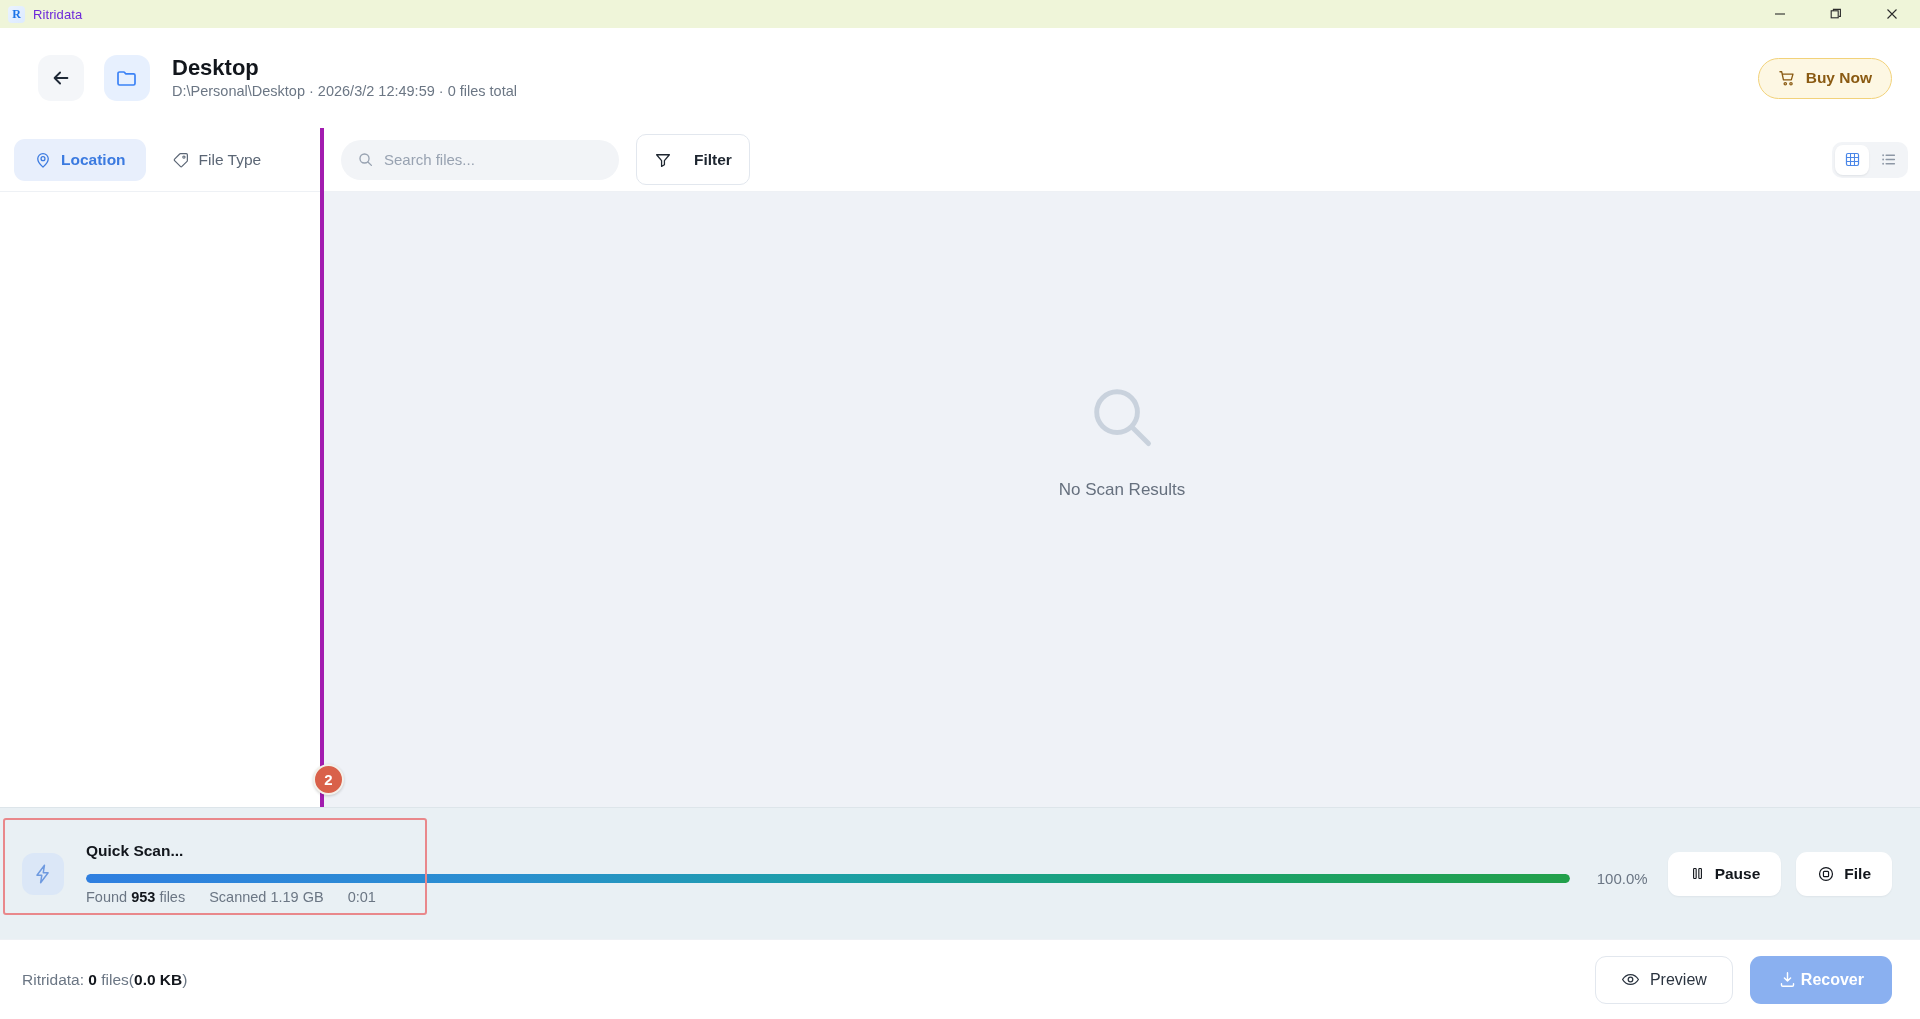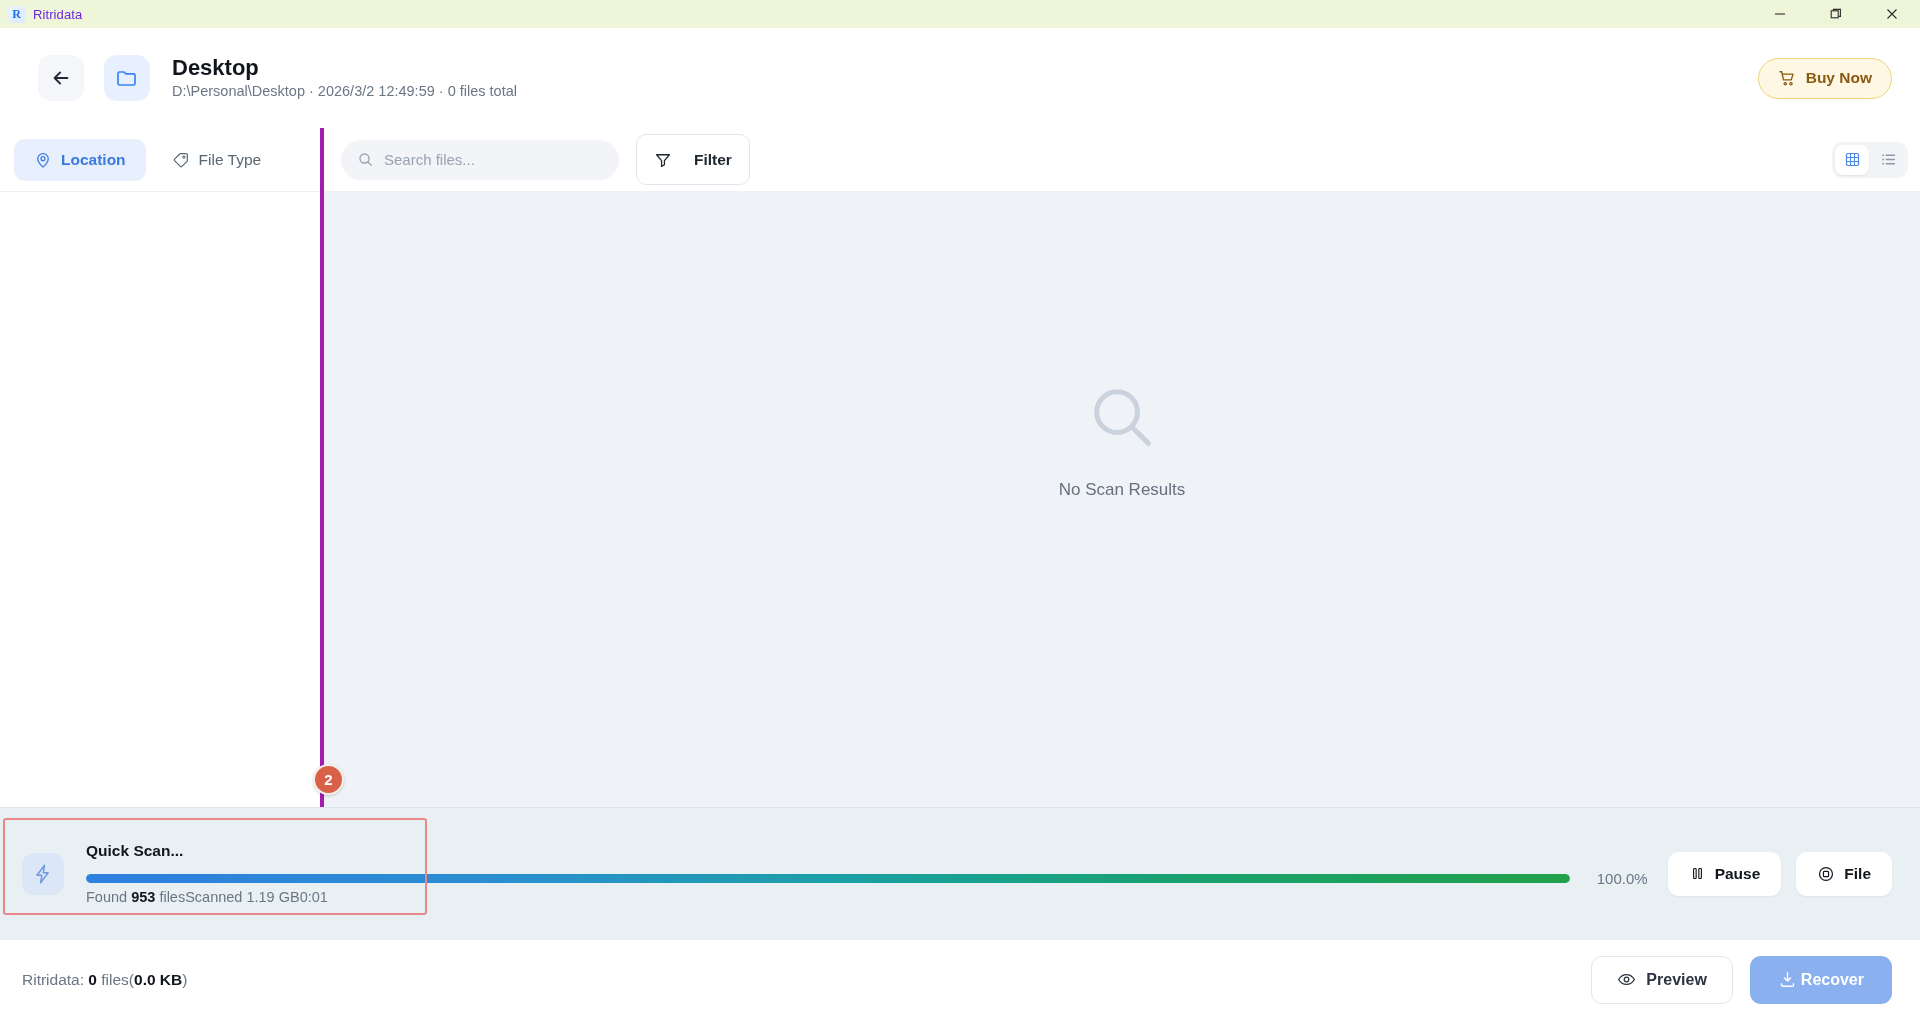--- a/index.html
+++ b/index.html
@@ -153,21 +153,21 @@
   .scan-title { font-size: 15.5px; font-weight: 600; color: #12161c; margin-bottom: 10px; }
   .progress-row { display: flex; align-items: center; gap: 16px; }
   .progress-track {
     flex: 1; height: 9px; border-radius: 6px; background: #dbe3e9; overflow: hidden;
   }
   .progress-fill {
     height: 100%; border-radius: 6px;
     background: linear-gradient(90deg,#2f7fe0 0%,#2a8fd0 28%,#1c9fa6 50%,#18a272 72%,#22a04a 100%);
   }
   .progress-pct { font-size: 15px; color: #6b7684; min-width: 62px; text-align: right; }
-  .scan-meta { margin-top: 2px; display: flex; font-size: 14.5px; color: #6b7684; }
+  .scan-meta { margin-top: 2px; display: flex; gap: 24px; font-size: 14.5px; color: #6b7684; }
   .scan-meta b { color: #12161c; font-weight: 700; }
   .scan-actions { display: flex; align-items: center; gap: 15px; flex: none; }
   .scan-btn {
     display: flex; align-items: center; gap: 9px;
     height: 44px; padding: 0 21px;
     background: #ffffff; border: none; border-radius: 11px;
     font-size: 15.5px; font-weight: 700; color: #12161c;
     box-shadow: 0 1px 2px rgba(16,24,40,.05);
     font-family: "Liberation Sans", sans-serif;
   }
@@ -195,21 +195,21 @@
     display: flex; align-items: center;
     padding: 0 28px 0 22px;
   }
   .sel-text { font-size: 15.5px; color: #6b7684; }
   .sel-text b { color: #12161c; font-weight: 700; }
   .sb-actions { margin-left: auto; display: flex; align-items: center; gap: 17px; }
   .preview-btn {
     display: flex; align-items: center; gap: 10px;
     height: 48px; padding: 0 25px;
     background: #fff; border: 1.2px solid #e2e7ee; border-radius: 11px;
-    font-size: 16px; color: #2b3440; font-weight: 700;
+    font-size: 16px; color: #2b3440; font-weight: 400;
     font-family: "Liberation Sans", sans-serif;
   }
   .recover-btn {
     display: flex; align-items: center; gap: 4px;
     height: 48px; padding: 0 28px;
     background: #8ab0f0; border: none; border-radius: 11px;
     font-size: 16px; color: #ffffff; font-weight: 700;
     font-family: "Liberation Sans", sans-serif;
   }
 

